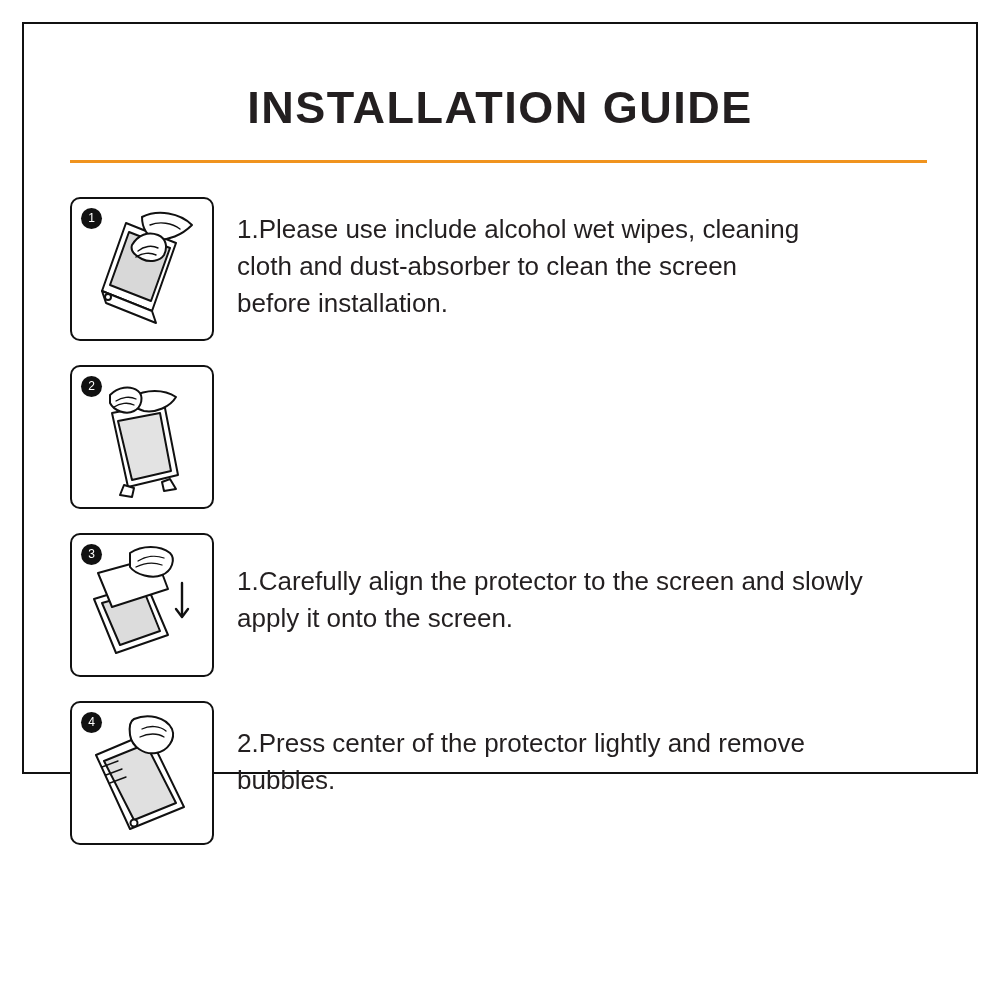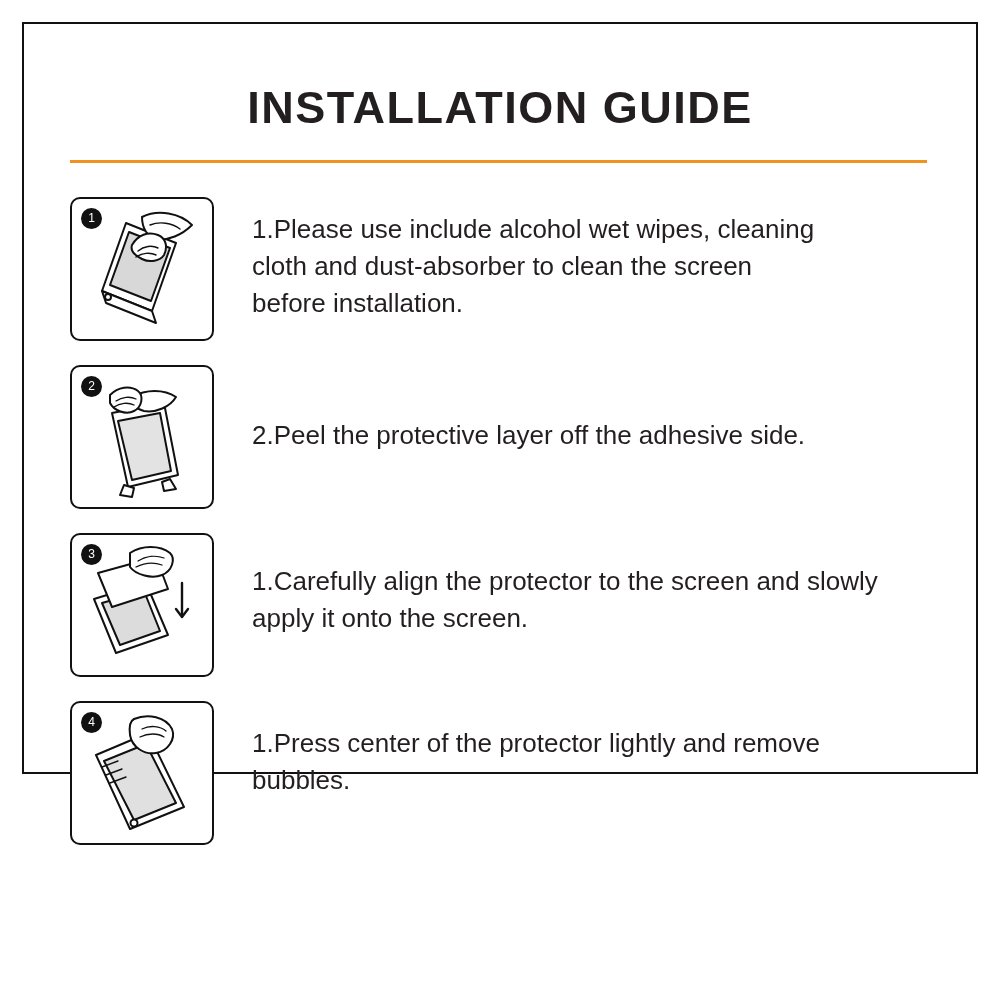--- a/index.html
+++ b/index.html
@@ -87,21 +87,21 @@
     text-align: center;
     font-family: "Liberation Sans", sans-serif;
     z-index: 5;
   }
   .fig-svg {
     position: absolute;
     left: 0;
     top: 0;
   }
   .step-text {
-    margin-left: 38px;
+    margin-left: 23px;
     font-size: 26px;
     line-height: 1.42;
     color: #231f20;
     max-width: 690px;
     font-family: "Liberation Sans", sans-serif;
     white-space: pre-line;
   }
   .step-1 .step-text { padding-top: 14px; }
   .step-2 .step-text { padding-top: 52px; }
   .step-3 .step-text { padding-top: 30px; }
@@ -160,21 +160,20 @@
 
               <path d="M38 28 C46 20 58 18 66 24 C72 29 70 40 62 44 C54 48 42 44 38 36 Z" fill="#ffffff"></path>
               <path d="M44 34 C50 30 58 29 64 32" stroke-width="1.3"></path>
               <path d="M42 40 C48 36 56 35 62 38" stroke-width="1.3"></path>
 
               <path d="M52 118 L48 128 L60 130 L62 121 Z" fill="#ffffff"></path>
               <path d="M98 112 L104 122 L92 124 L90 115 Z" fill="#ffffff"></path>
             </g>
           </svg>
         </div>
-        <div class="step-text">2.Peel the protective layer off the adhesive side.</div>
       </div>
 
       <div class="step step-3">
         <div class="figure">
           <div class="badge">3</div>
           <svg class="fig-svg" width="140" height="140" viewBox="0 0 140 140">
             <g stroke="#111" stroke-width="2" fill="none" stroke-linejoin="round" stroke-linecap="round">
 
               <path d="M22 64 L74 48 L96 100 L44 118 Z" fill="#ffffff"></path>
               <path d="M30 68 L72 56 L88 96 L48 110 Z" fill="#dcdcdc"></path>
@@ -207,19 +206,19 @@
               <path d="M62 16 C76 10 94 14 100 26 C104 36 96 48 84 50 C72 52 60 44 58 32 C57 24 58 18 62 16 Z" fill="#ffffff"></path>
               <path d="M70 26 C78 22 88 23 94 28" stroke-width="1.3"></path>
               <path d="M68 34 C76 30 86 30 92 34" stroke-width="1.3"></path>
 
               <path d="M30 64 L46 58" stroke-width="1.4"></path>
               <path d="M34 72 L50 66" stroke-width="1.4"></path>
               <path d="M38 80 L54 74" stroke-width="1.4"></path>
             </g>
           </svg>
         </div>
-        <div class="step-text">1.Press center of the protector lightly and remove
+        <div class="step-text">2.Press center of the protector lightly and remove
    bubbles.</div>
       </div>
 
     </div>
   </div>
 </div>
 
 </body></html>

